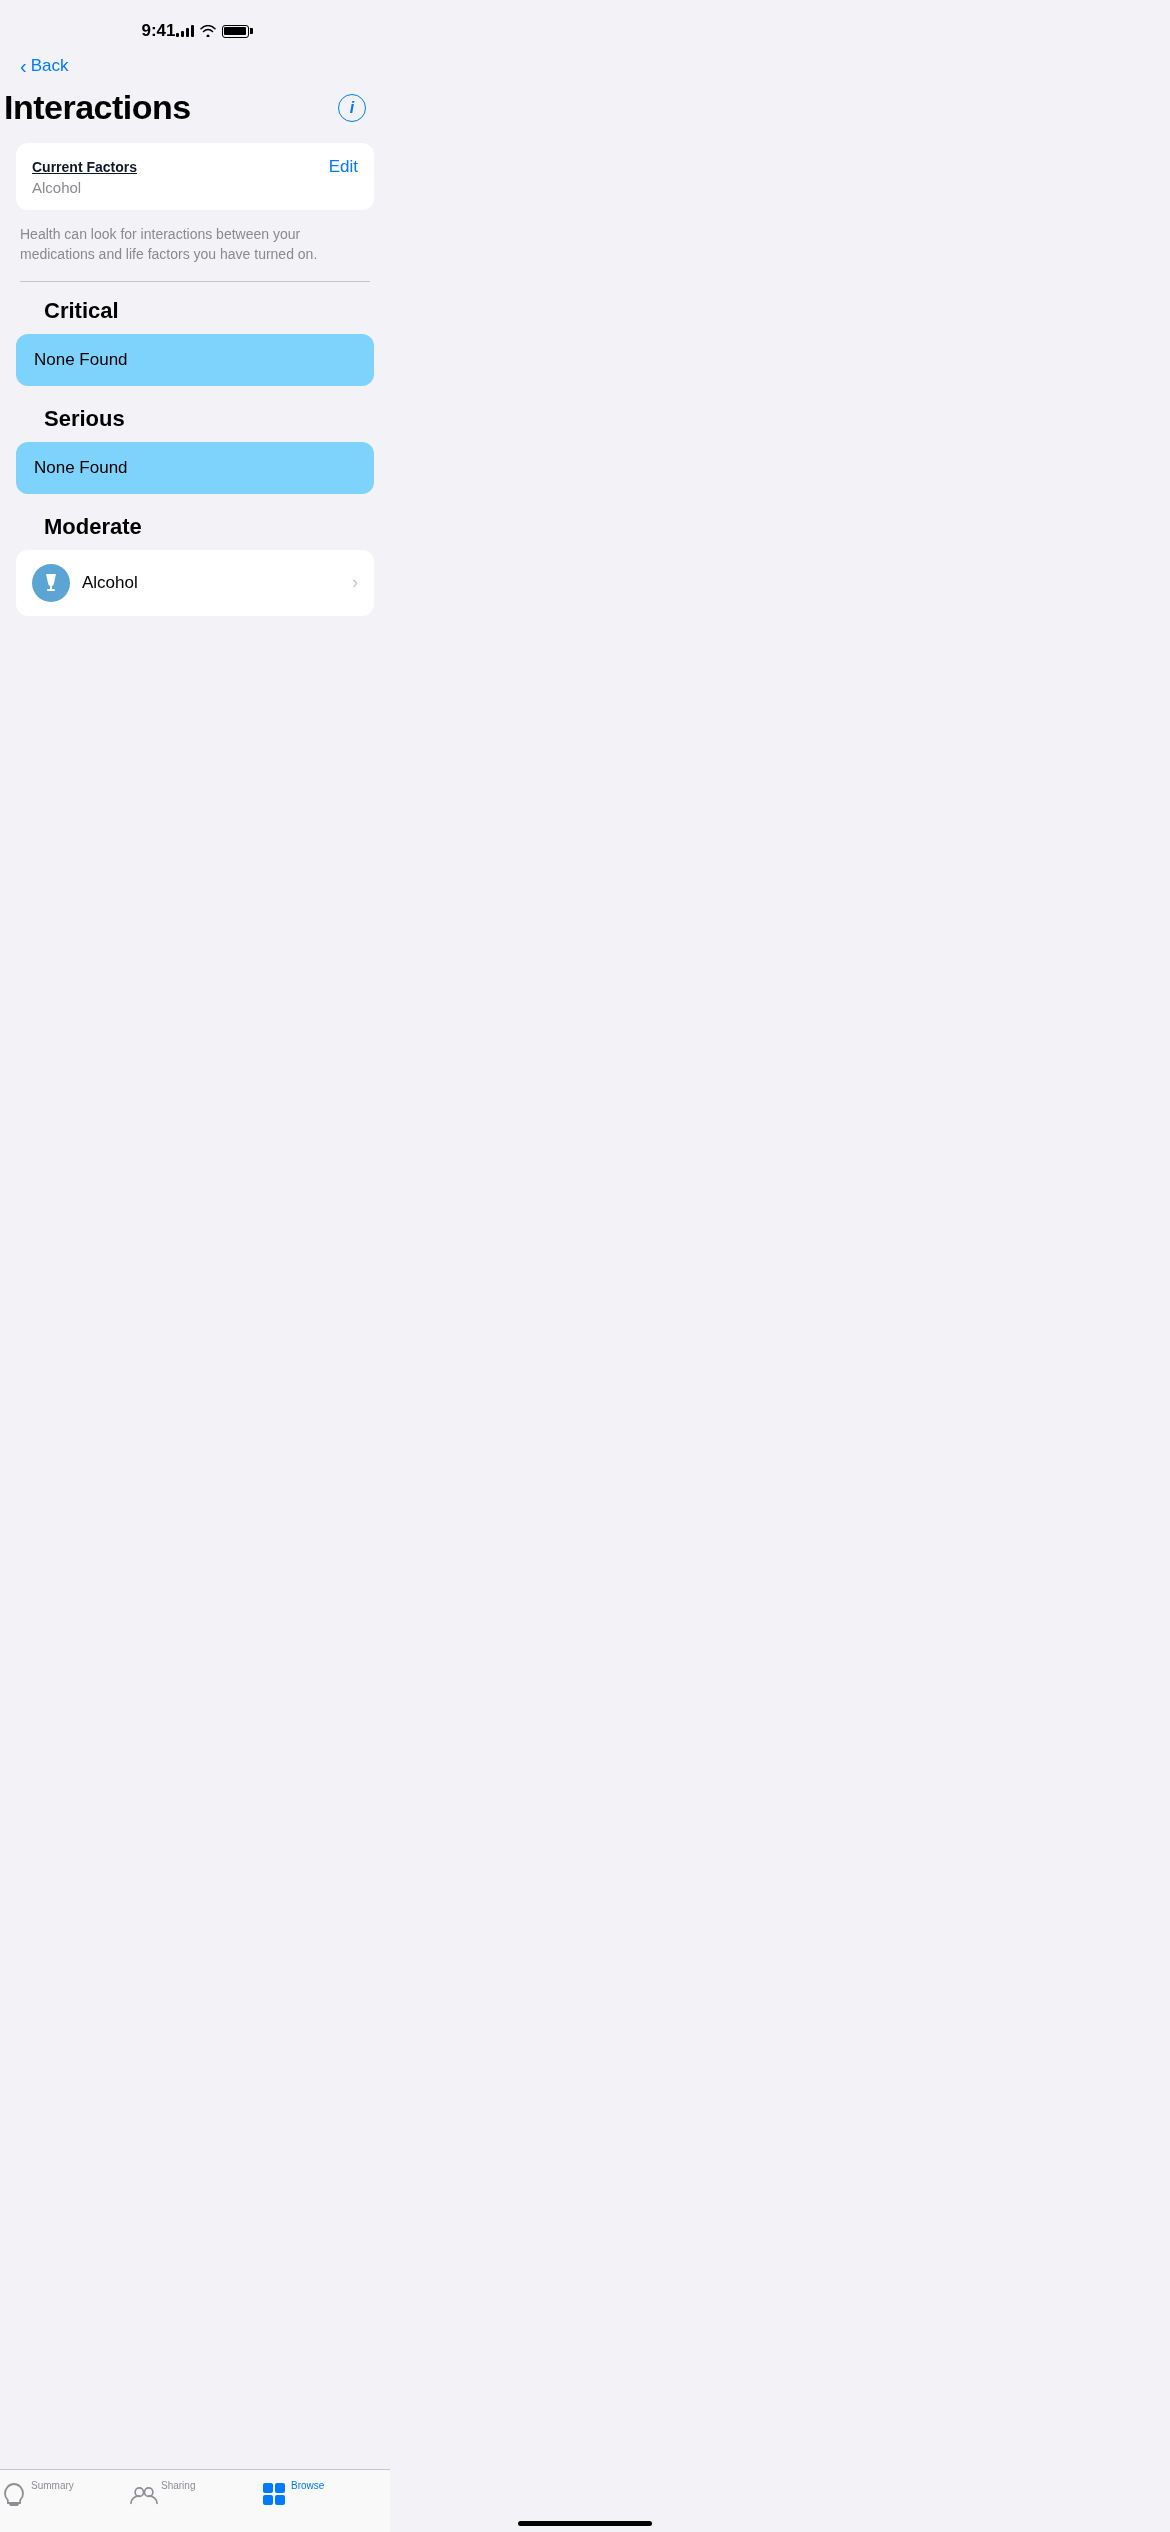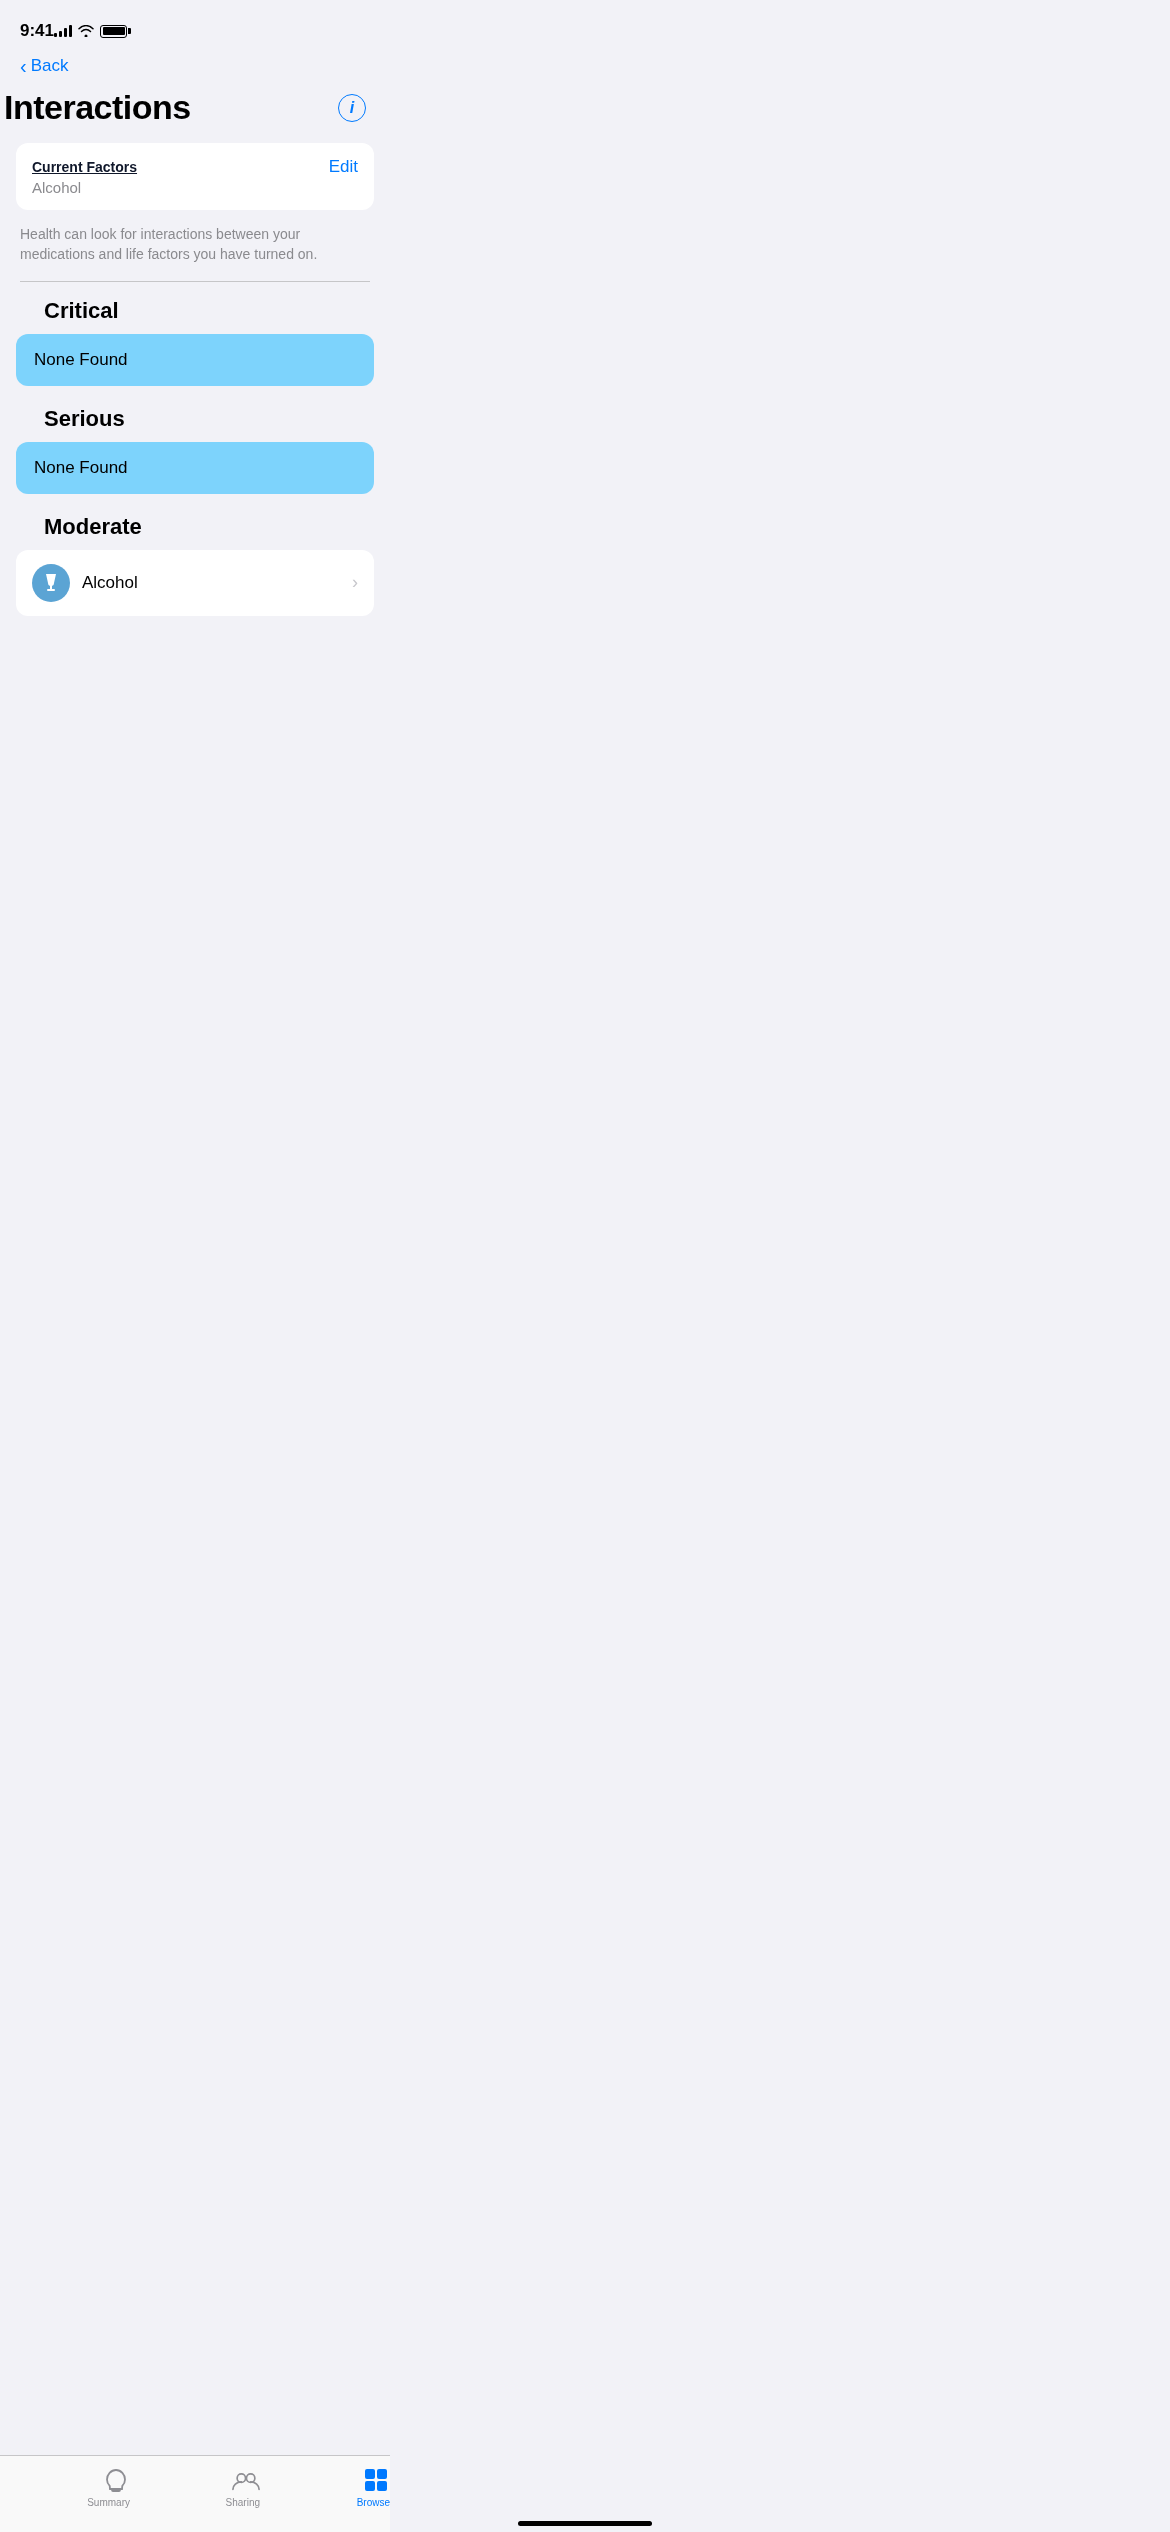--- a/index.html
+++ b/index.html
@@ -9,21 +9,21 @@
       font-family: -apple-system, 'SF Pro Text', 'Helvetica Neue', sans-serif;
       width: 390px;
       min-height: 844px;
       position: relative;
       overflow-x: hidden;
     }
 
     
     .status-bar {
       display: flex;
-      justify-content: flex-start;
+      justify-content: center;
       align-items: center;
       padding: 14px 20px 0 20px;
       height: 48px;
     }
     .status-time {
       font-size: 17px;
       font-weight: 600;
       color: #000;
     }
     .status-icons {
@@ -242,22 +242,22 @@
       width: 390px;
       background: rgba(249, 249, 249, 0.94);
       border-top: 1px solid #c6c6c8;
       display: flex;
       justify-content: space-around;
       align-items: flex-start;
       padding: 10px 0 24px 0;
     }
     .tab-item {
       display: flex;
-      flex-direction: column;
-      align-items: flex-end;
+      flex-direction: row;
+      align-items: flex-start;
       gap: 3px;
       cursor: pointer;
       flex: 1;
     }
     .tab-icon {
       width: 28px;
       height: 28px;
       display: flex;
       align-items: center;
       justify-content: center;

